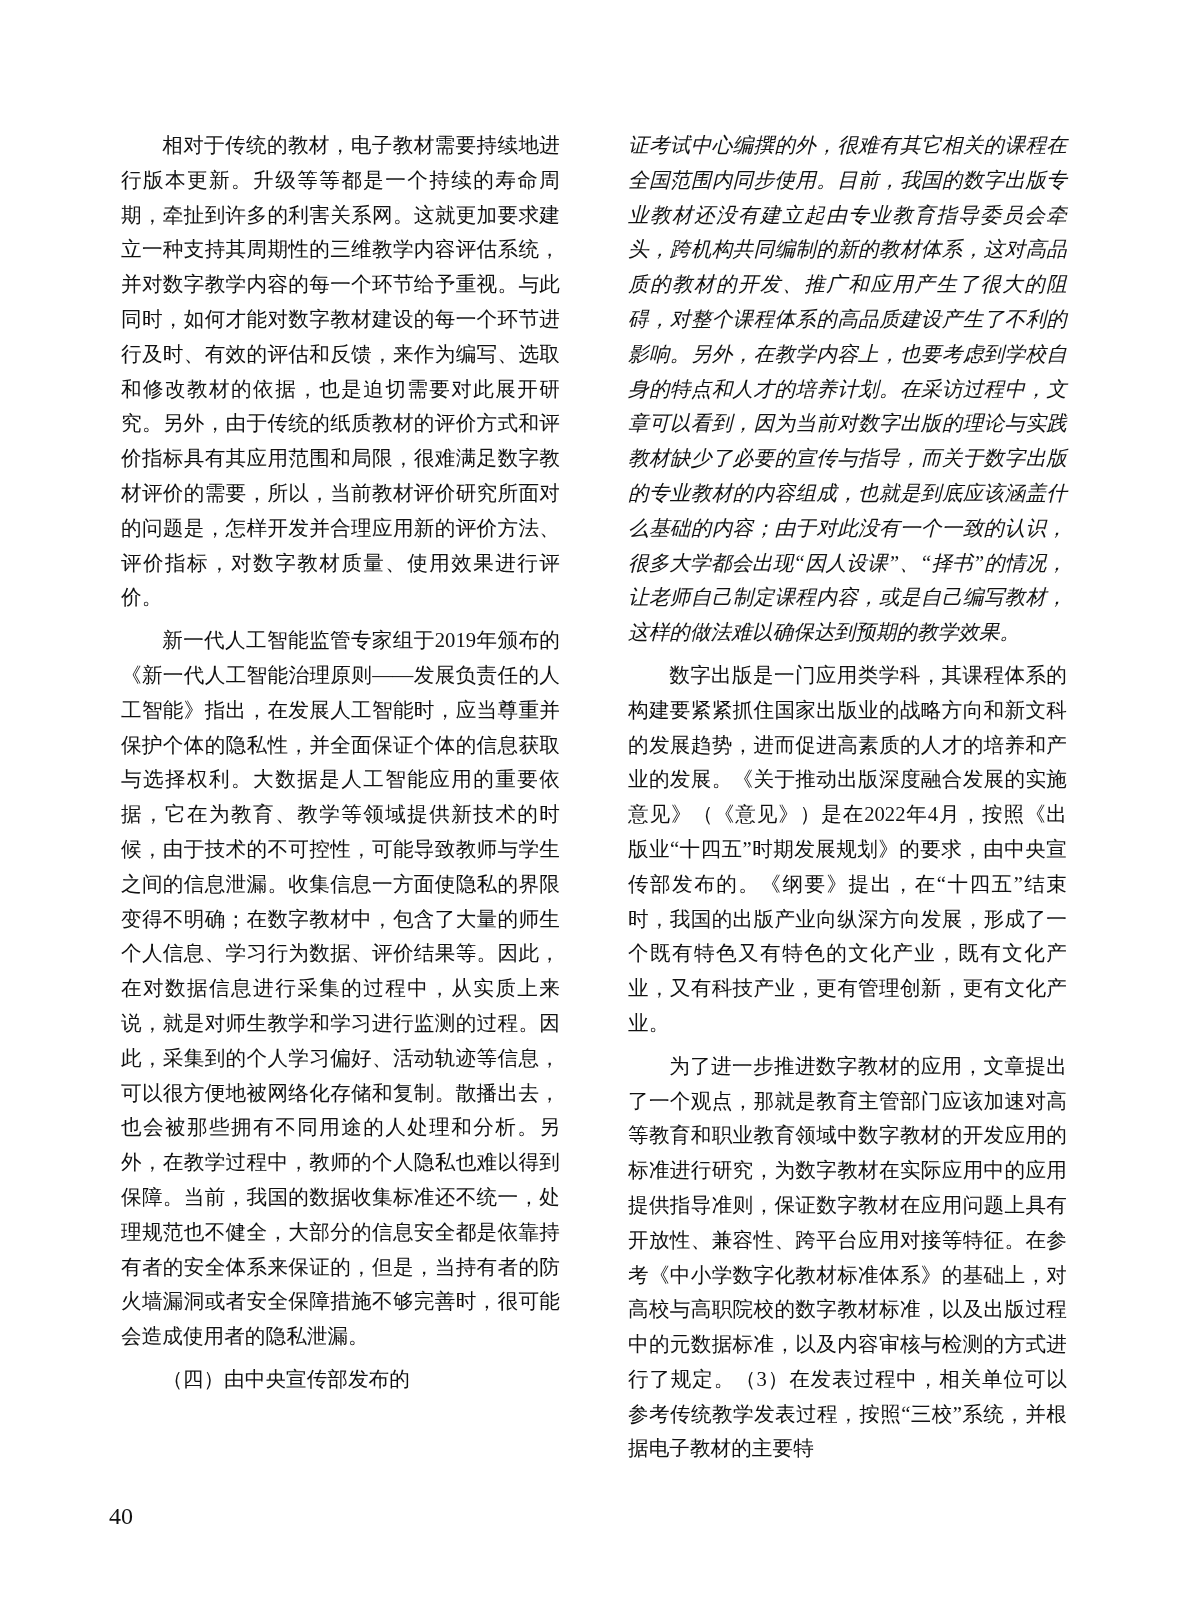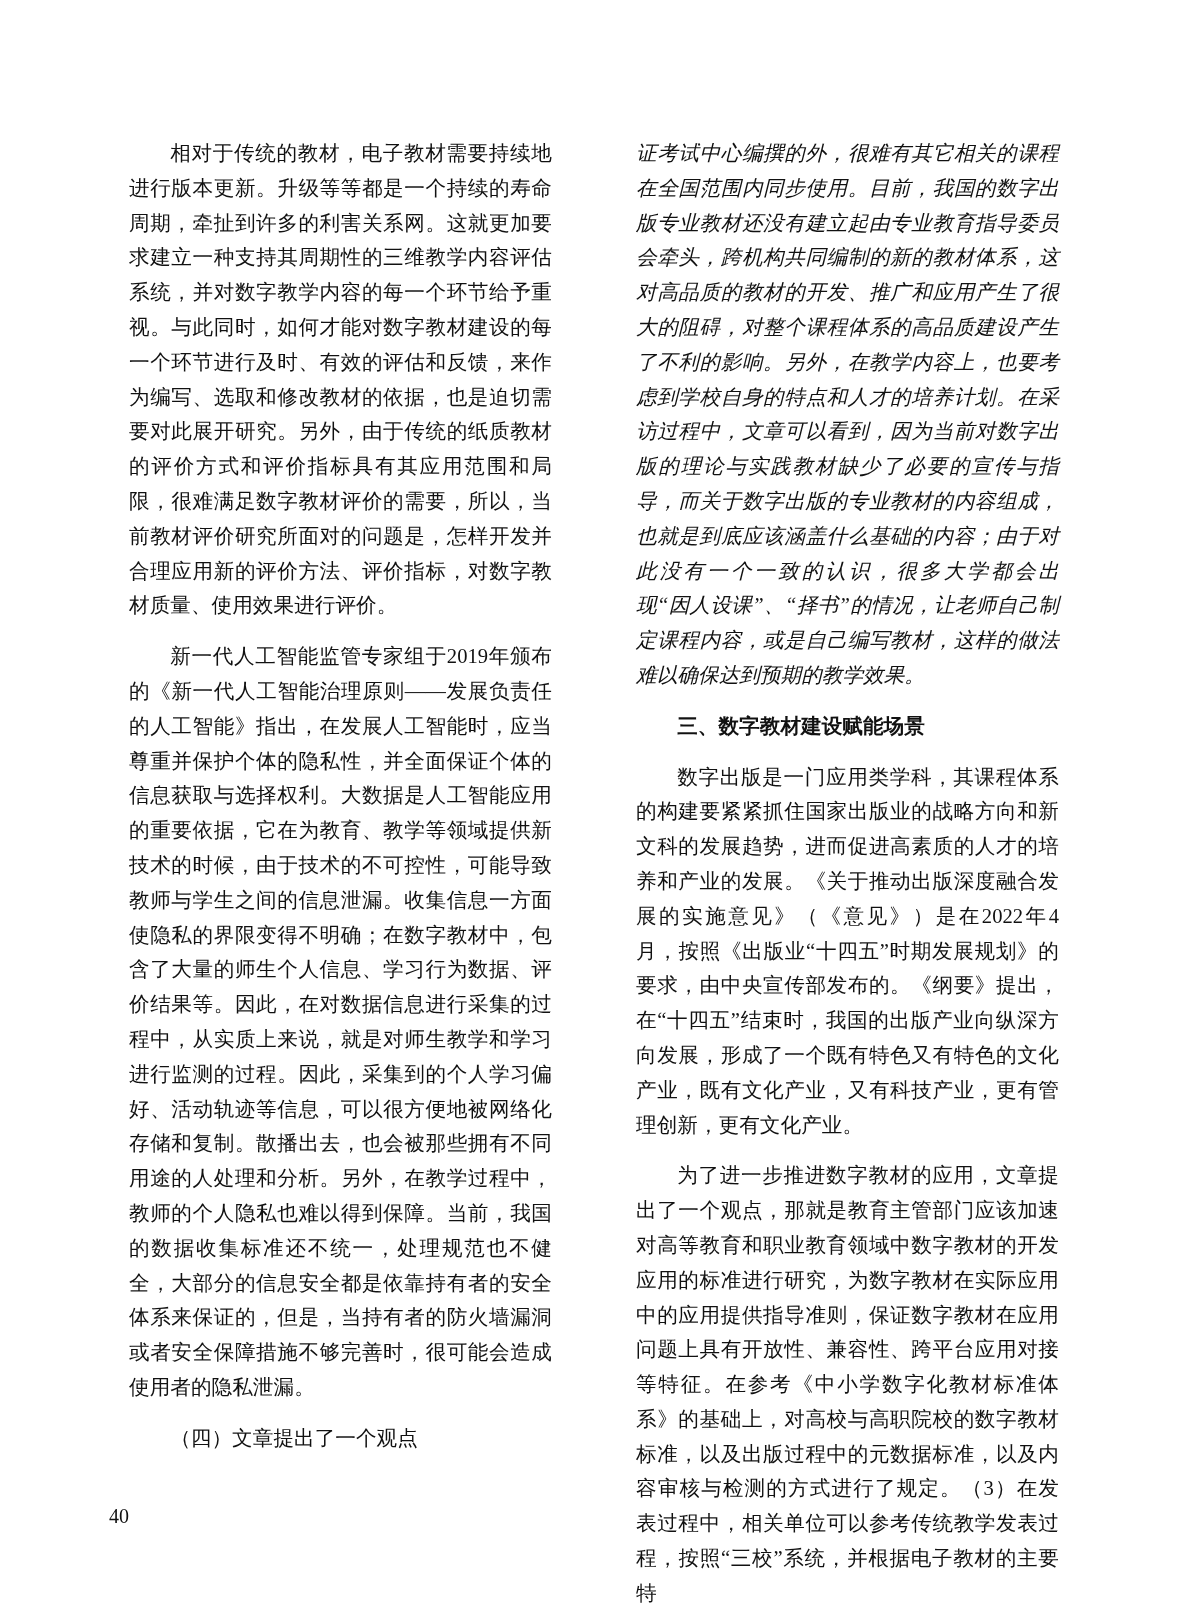--- a/index.html
+++ b/index.html
@@ -27,58 +27,57 @@
   }
   .column {
     width: 455px;
     font-size: 20.6px;
     line-height: 34.8px;
     text-align: justify;
     text-justify: inter-character;
     letter-spacing: 0.05px;
   }
   .blk {
-    margin: 16px;
+    margin: 8px;
     padding: 0;
   }
   .indent {
     text-indent: 2em;
   }
   .noindent {
     text-indent: 0;
     font-style: italic;
   }
   .head-bold {
     font-weight: bold;
     font-family: "Liberation Sans", "DejaVu Sans", sans-serif;
   }
   .page-number {
     position: absolute;
     left: 109px;
     top: 1504px;
-    font-size: 20px;
+    font-size: 24px;
     line-height: 24px;
     color: #111111;
   }
 </style>
 </head>
 <body>
 
 <div class="page">
   <div class="content">
 
     <div class="column">
       <p class="blk indent">相对于传统的教材，电子教材需要持续地进行版本更新。升级等等都是一个持续的寿命周期，牵扯到许多的利害关系网。这就更加要求建立一种支持其周期性的三维教学内容评估系统，并对数字教学内容的每一个环节给予重视。与此同时，如何才能对数字教材建设的每一个环节进行及时、有效的评估和反馈，来作为编写、选取和修改教材的依据，也是迫切需要对此展开研究。另外，由于传统的纸质教材的评价方式和评价指标具有其应用范围和局限，很难满足数字教材评价的需要，所以，当前教材评价研究所面对的问题是，怎样开发并合理应用新的评价方法、评价指标，对数字教材质量、使用效果进行评价。</p>
       <p class="blk indent">新一代人工智能监管专家组于2019年颁布的《新一代人工智能治理原则——发展负责任的人工智能》指出，在发展人工智能时，应当尊重并保护个体的隐私性，并全面保证个体的信息获取与选择权利。大数据是人工智能应用的重要依据，它在为教育、教学等领域提供新技术的时候，由于技术的不可控性，可能导致教师与学生之间的信息泄漏。收集信息一方面使隐私的界限变得不明确；在数字教材中，包含了大量的师生个人信息、学习行为数据、评价结果等。因此，在对数据信息进行采集的过程中，从实质上来说，就是对师生教学和学习进行监测的过程。因此，采集到的个人学习偏好、活动轨迹等信息，可以很方便地被网络化存储和复制。散播出去，也会被那些拥有不同用途的人处理和分析。另外，在教学过程中，教师的个人隐私也难以得到保障。当前，我国的数据收集标准还不统一，处理规范也不健全，大部分的信息安全都是依靠持有者的安全体系来保证的，但是，当持有者的防火墙漏洞或者安全保障措施不够完善时，很可能会造成使用者的隐私泄漏。</p>
-      <p class="blk indent">（四）文章提出了一个观点</p>
+      <p class="blk indent">（四）由中央宣传部发布的</p>
     </div>
 
     <div class="column">
       <p class="blk noindent">证考试中心编撰的外，很难有其它相关的课程在全国范围内同步使用。目前，我国的数字出版专业教材还没有建立起由专业教育指导委员会牵头，跨机构共同编制的新的教材体系，这对高品质的教材的开发、推广和应用产生了很大的阻碍，对整个课程体系的高品质建设产生了不利的影响。另外，在教学内容上，也要考虑到学校自身的特点和人才的培养计划。在采访过程中，文章可以看到，因为当前对数字出版的理论与实践教材缺少了必要的宣传与指导，而关于数字出版的专业教材的内容组成，也就是到底应该涵盖什么基础的内容；由于对此没有一个一致的认识，很多大学都会出现“因人设课”、“择书”的情况，让老师自己制定课程内容，或是自己编写教材，这样的做法难以确保达到预期的教学效果。</p>
-      <p class="blk indent head-bold">三、数字教材建设赋能场景</p>
       <p class="blk indent">数字出版是一门应用类学科，其课程体系的构建要紧紧抓住国家出版业的战略方向和新文科的发展趋势，进而促进高素质的人才的培养和产业的发展。《关于推动出版深度融合发展的实施意见》（《意见》）是在2022年4月，按照《出版业“十四五”时期发展规划》的要求，由中央宣传部发布的。《纲要》提出，在“十四五”结束时，我国的出版产业向纵深方向发展，形成了一个既有特色又有特色的文化产业，既有文化产业，又有科技产业，更有管理创新，更有文化产业。</p>
       <p class="blk indent">为了进一步推进数字教材的应用，文章提出了一个观点，那就是教育主管部门应该加速对高等教育和职业教育领域中数字教材的开发应用的标准进行研究，为数字教材在实际应用中的应用提供指导准则，保证数字教材在应用问题上具有开放性、兼容性、跨平台应用对接等特征。在参考《中小学数字化教材标准体系》的基础上，对高校与高职院校的数字教材标准，以及出版过程中的元数据标准，以及内容审核与检测的方式进行了规定。（3）在发表过程中，相关单位可以参考传统教学发表过程，按照“三校”系统，并根据电子教材的主要特</p>
     </div>
 
   </div>
 
   <div class="page-number">40</div>
 </div>
 
 </body></html>

